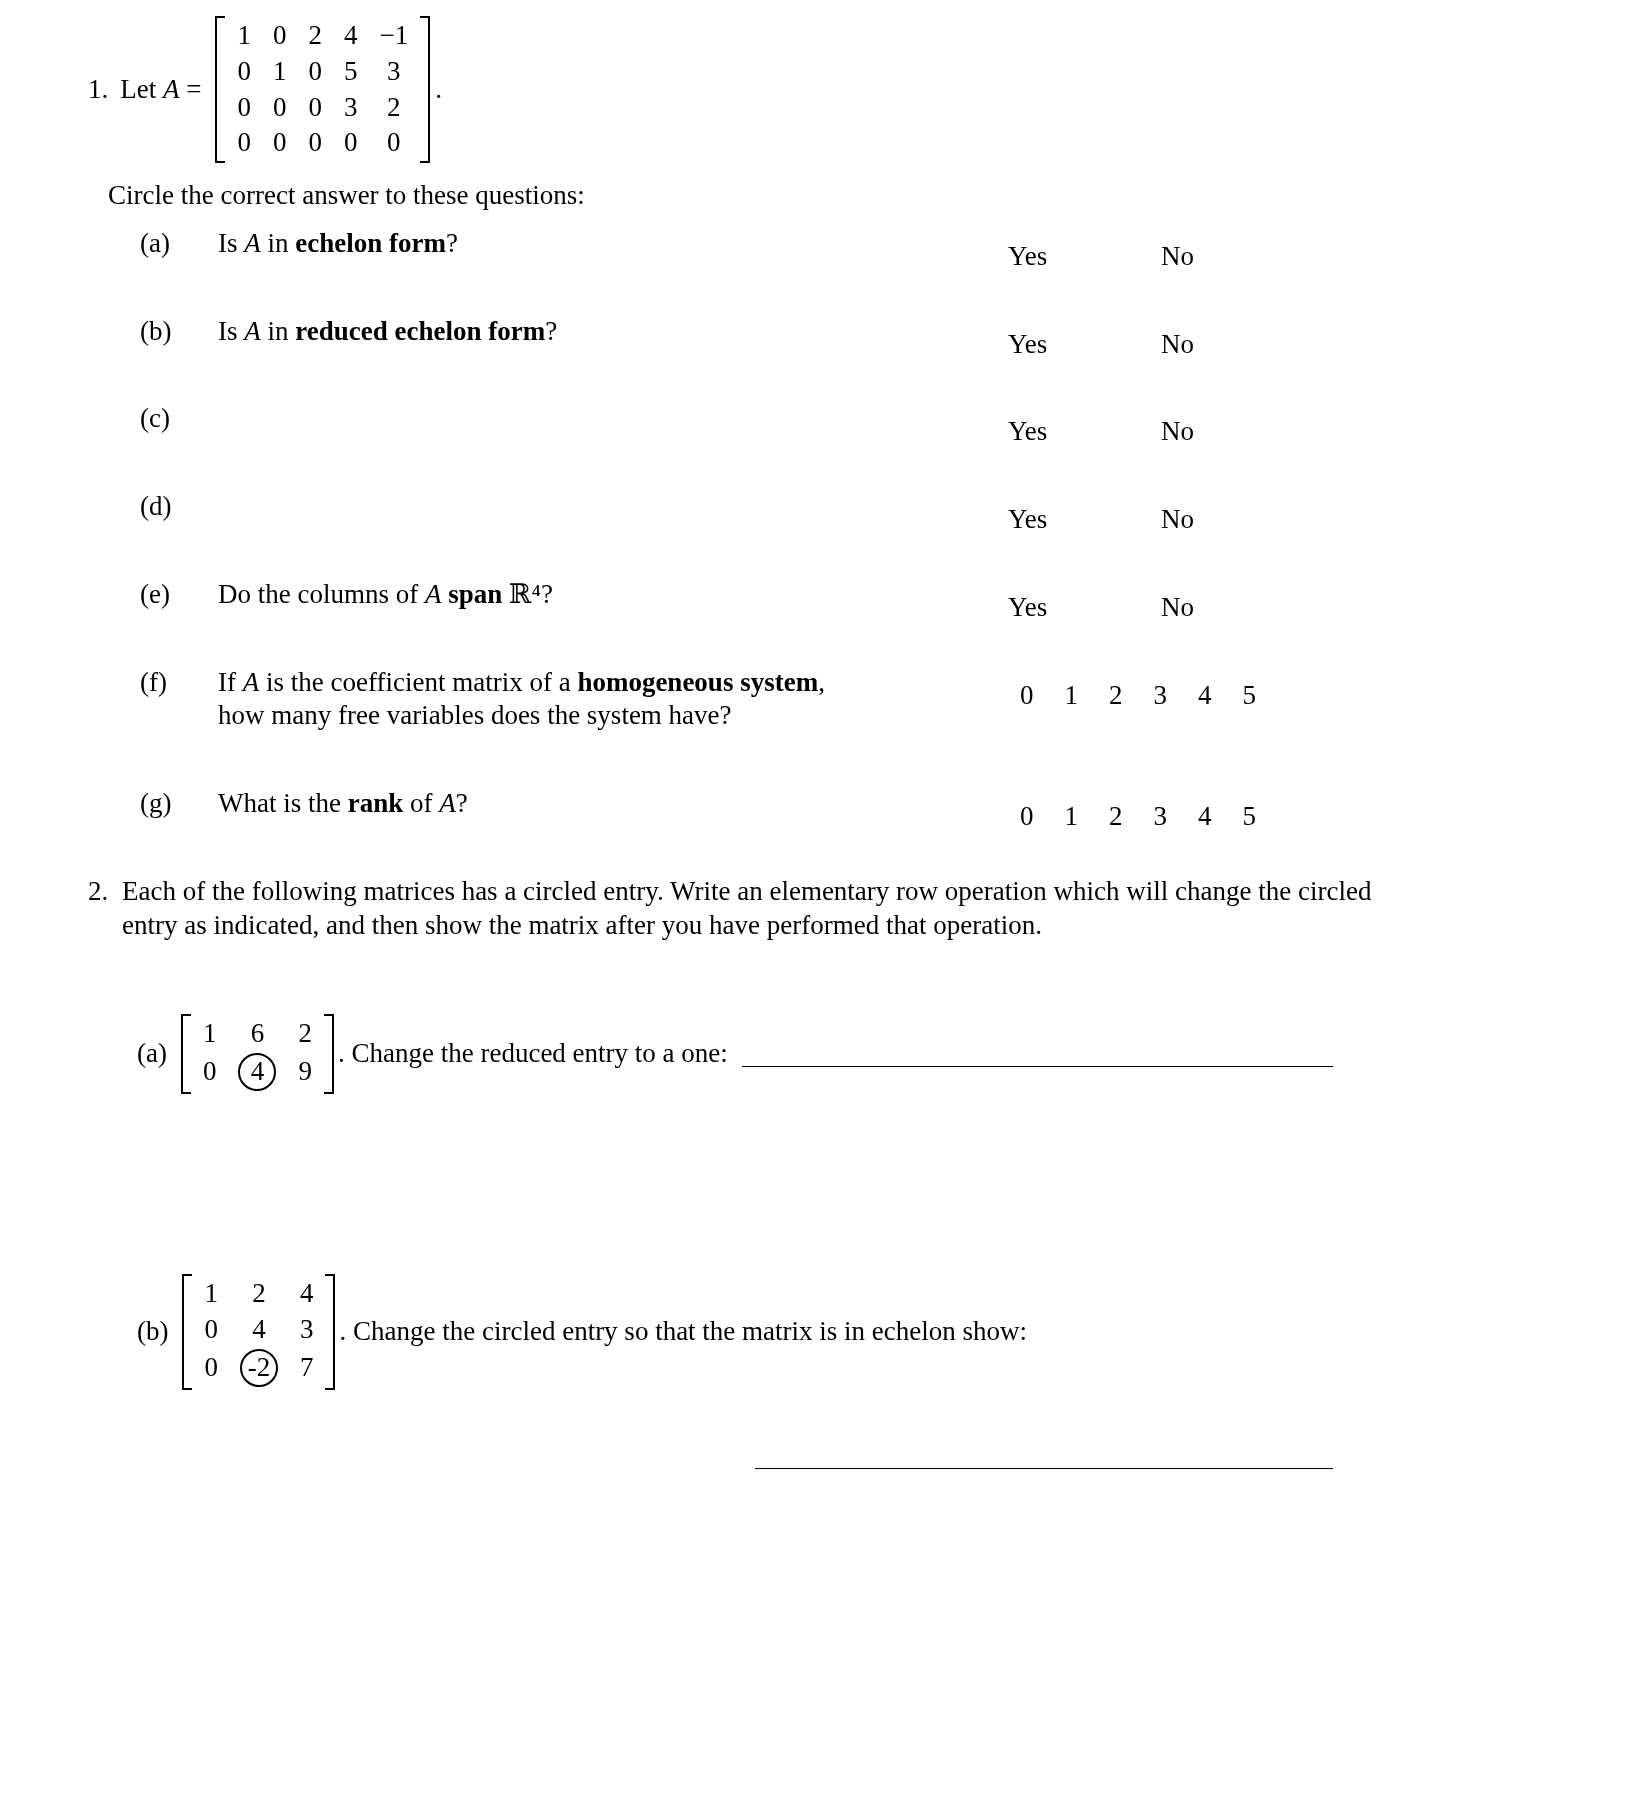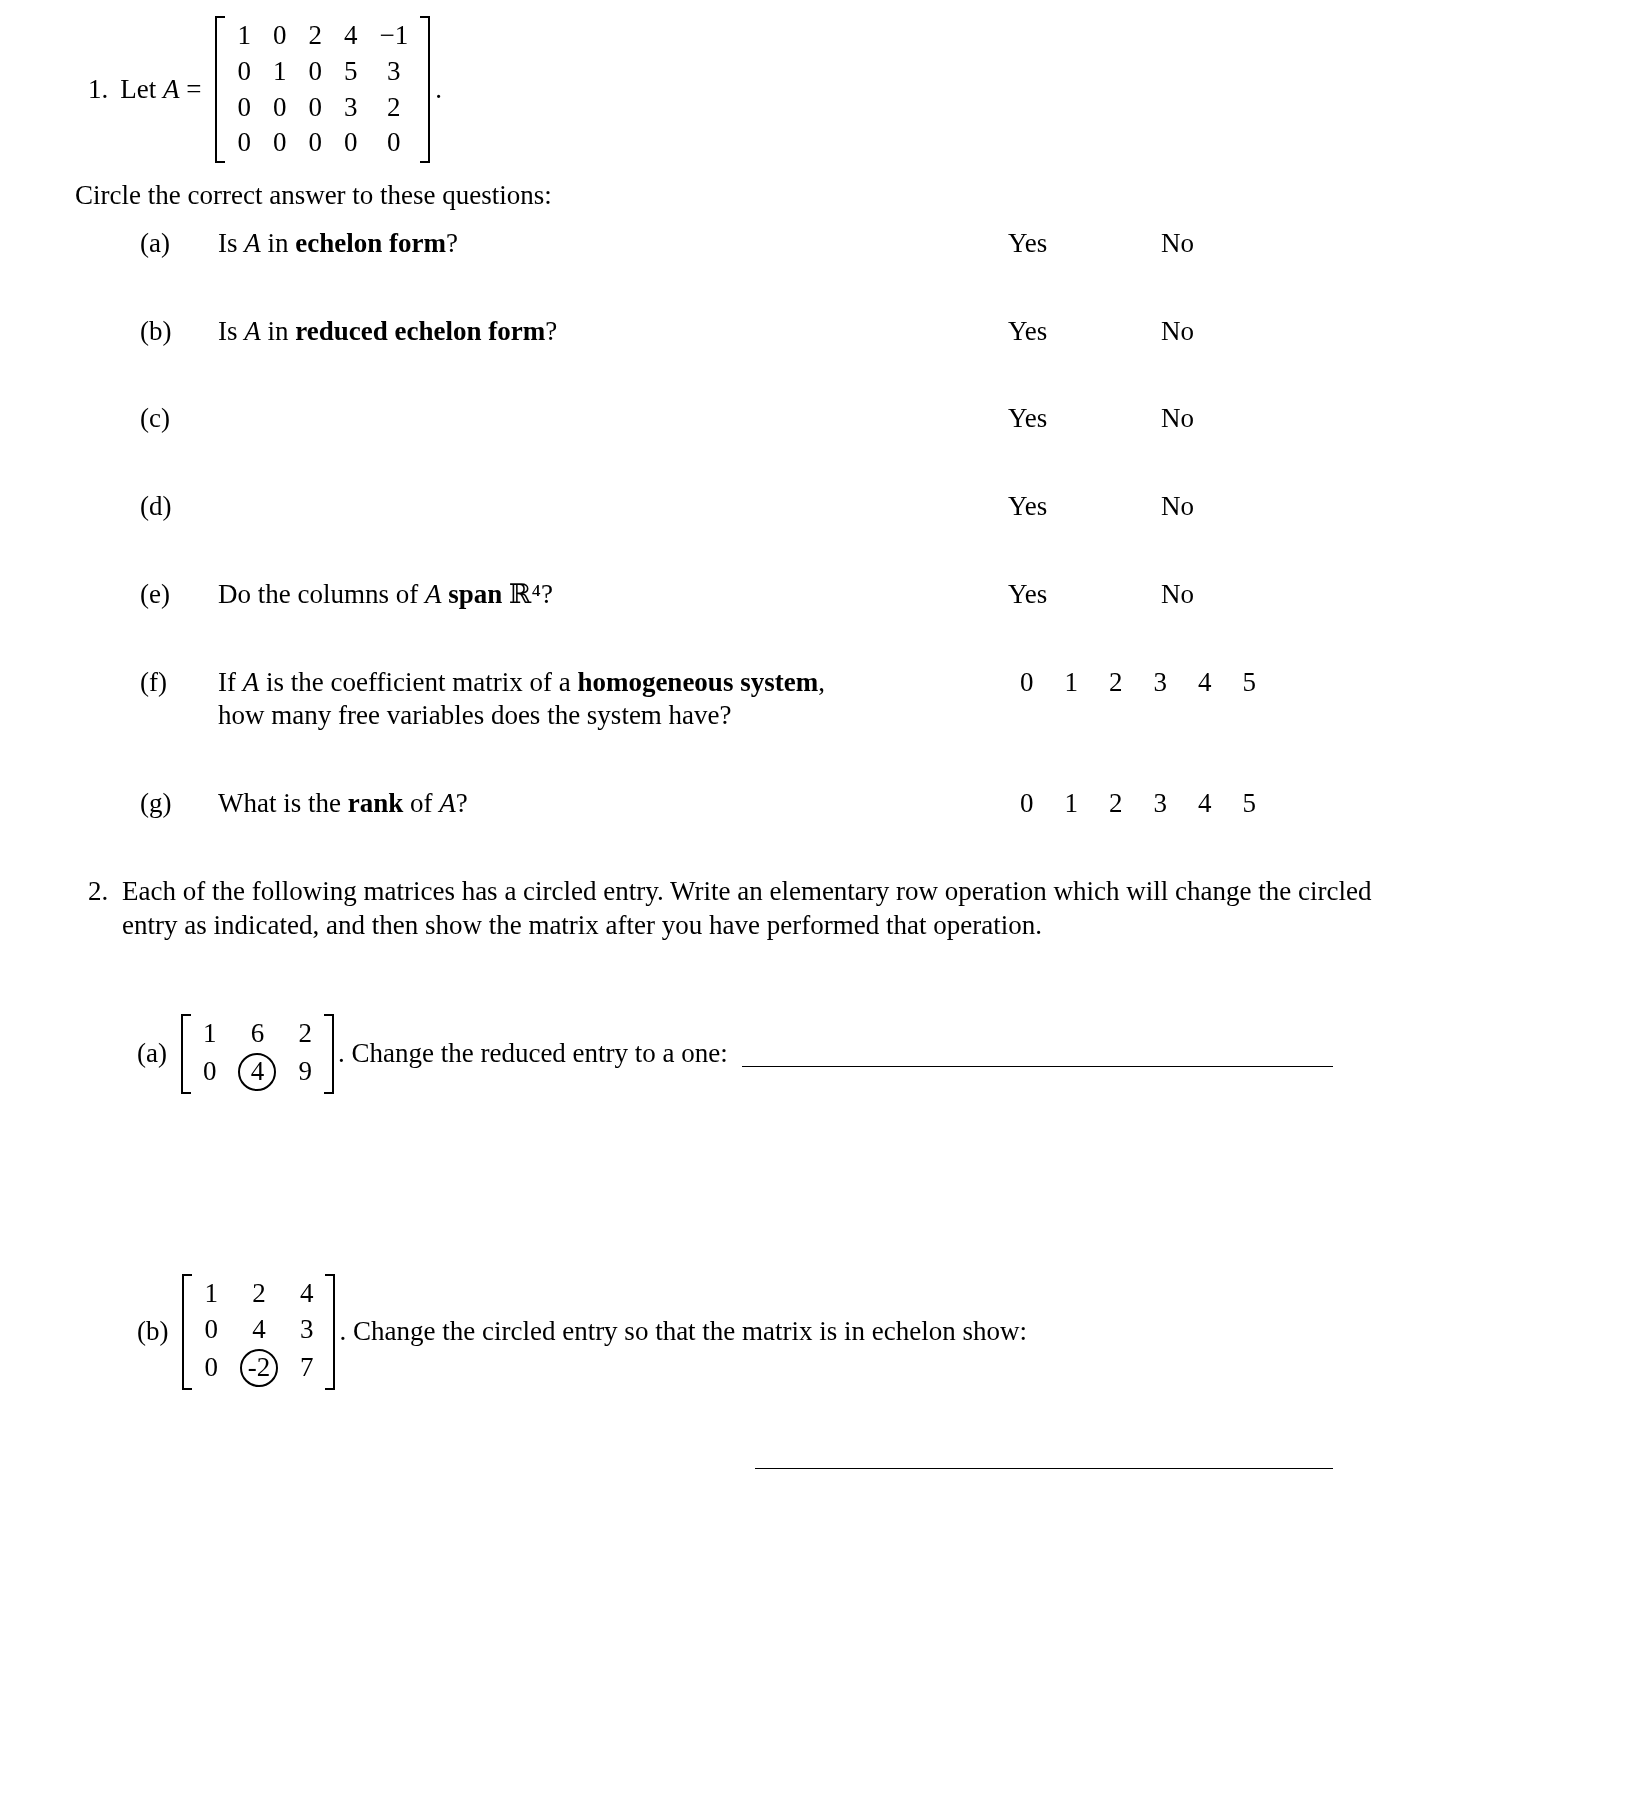--- a/index.html
+++ b/index.html
@@ -35,29 +35,29 @@
     min-width: 38px; height: 38px; padding: 0 5px;
     border: 2px solid #000; border-radius: 50%;
   }
 
   
   .p1-head { display: flex; align-items: center; padding-top: 16px; margin-left: 88px; }
   .p1-num  { margin-right: 12px; }
   .p1-lead { margin-right: 14px; }
   .after-matrix { margin-left: 5px; }
 
-  .instruction { margin-left: 75px; margin-top: 16px; }
+  .instruction { margin-left: 108px; margin-top: 16px; }
 
   .questions { margin-top: 14px; }
   .q-row { position: relative; display: flex; margin-left: 140px; margin-bottom: 54px; }
   .q-row:nth-child(6) { margin-top: 30px; }
   .q-label { flex: none; width: 62px; }
   .q-text { white-space: nowrap; margin-left: 16px; }
   .seg-b { font-weight: bold; }
-  .answers { position: absolute; top: 0; }
+  .answers { position: absolute; top: 13px; }
   .answers.yesno { left: 868px; width: 186px; display: flex; justify-content: space-between; }
   .answers.numbers { left: 880px; display: flex; gap: 31px; }
 
   
   .p2-head { display: flex; margin-left: 88px; margin-top: 24px; }
   .p2-num  { flex: none; width: 34px; }
   .p2-text { width: 1250px; }
 
   .p2-part { display: flex; align-items: center; margin-left: 137px; }
   .p2-part.part-a { margin-top: 72px; width: 1196px; }

